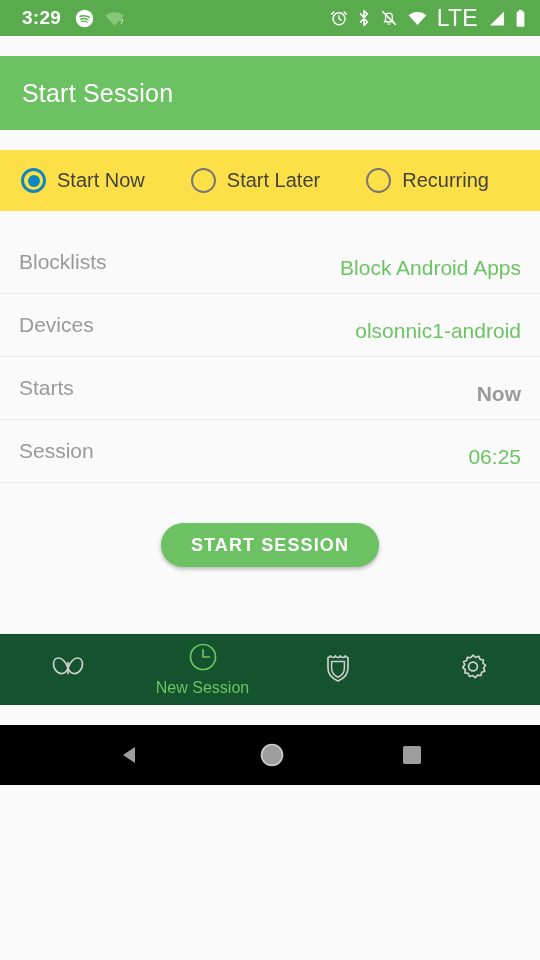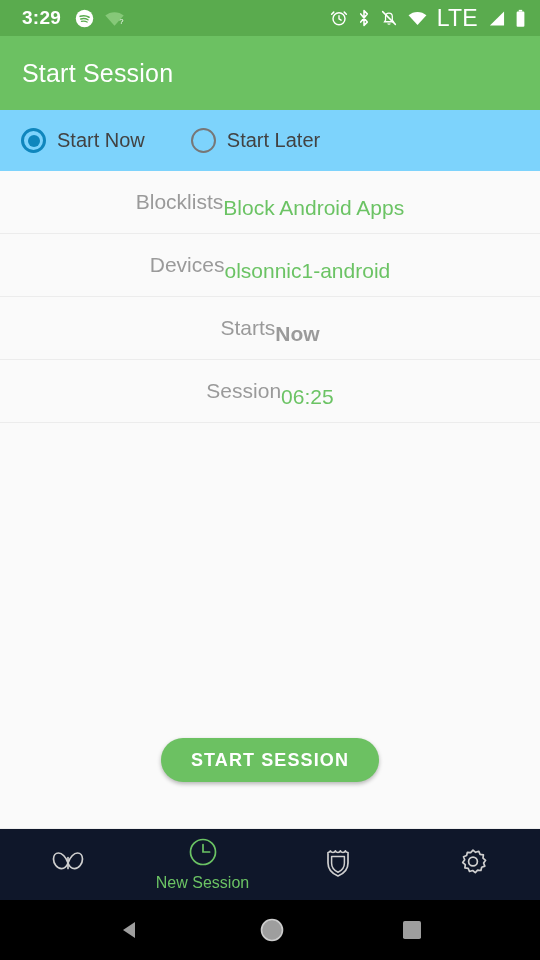--- a/index.html
+++ b/index.html
@@ -4,23 +4,24 @@
 <style>
   * { box-sizing: border-box; margin: 0; padding: 0; }
   html, body {
     width: 540px; height: 960px;
     font-family: "Liberation Sans", sans-serif;
     background: #fafafa;
     overflow: hidden;
   }
   .phone {
     position: relative;
-    width: 540px; height: 960px;
+    width: 540px; height: 725px;
     display: flex; flex-direction: column;
     background: #fafafa;
+    gap: 20px;
   }
 
   
   .status-bar {
     height: 36px; flex: 0 0 36px;
     background: #5aab4e;
     display: flex; align-items: center;
     padding: 0 14px 0 22px;
     color: #ffffff;
   }
@@ -39,21 +40,21 @@
     display: flex; align-items: center;
     padding: 0 22px;
   }
   .app-title {
     color: #ffffff; font-size: 25px; font-weight: normal; letter-spacing: .2px;
   }
 
   
   .segment-row {
     flex: 0 0 61px; height: 61px;
-    background: #7dd3fc;
+    background: #fde047;
     display: flex; align-items: center;
     padding-left: 21px;
   }
   .segment {
     display: flex; align-items: center; gap: 11px;
     margin-right: 46px;
     cursor: pointer;
   }
   .radio {
     width: 25px; height: 25px; border-radius: 50%;
@@ -65,21 +66,21 @@
   .radio.checked::after {
     content: ""; width: 12px; height: 12px; border-radius: 50%;
     background: #0f86bd;
   }
   .segment-label { font-size: 20px; color: #424242; white-space: nowrap; }
 
   
   .list { background: #fafafa; }
   .row {
     height: 63px;
-    display: flex; align-items: center; justify-content: center;
+    display: flex; align-items: center; justify-content: space-between;
     padding: 0 19px;
     border-bottom: 1px solid #ececec;
   }
   .row-label { font-size: 21px; color: #9a9a9a; }
   .row-value { font-size: 21px; color: #6bc364; text-align: right; margin-top: 12px; }
   .row-value.muted { color: #9a9a9a; font-weight: bold; }
 
   .spacer { flex: 1 1 auto; background: #fafafa; }
 
   
@@ -94,21 +95,21 @@
     border: none; border-radius: 26px;
     padding: 0 30px; height: 44px; min-width: 209px;
     box-shadow: 0 2px 4px rgba(0,0,0,.28);
     cursor: pointer;
     font-family: "Liberation Sans", sans-serif;
   }
 
   
   .tab-bar {
     flex: 0 0 72px; height: 72px;
-    background: #0f172a;
+    background: #14532d;
     border-top: 1px solid #eeeeee;
     display: flex;
   }
   .tab {
     flex: 1 1 0;
     display: flex; flex-direction: column;
     align-items: center; justify-content: center;
     gap: 3px; cursor: pointer;
   }
   .tab-label { font-size: 16px; color: #6bc364; }
@@ -194,20 +195,24 @@
 
   <div class="segment-row">
     <div class="segment">
       <span class="radio checked"></span>
       <span class="segment-label">Start Now</span>
     </div>
     <div class="segment">
       <span class="radio"></span>
       <span class="segment-label">Start Later</span>
     </div>
+    <div class="segment">
+      <span class="radio"></span>
+      <span class="segment-label">Recurring</span>
+    </div>
   </div>
 
   <div class="list">
     <div class="row">
       <span class="row-label">Blocklists</span>
       <span class="row-value">Block Android Apps</span>
     </div>
     <div class="row">
       <span class="row-label">Devices</span>
       <span class="row-value">olsonnic1-android</span>

